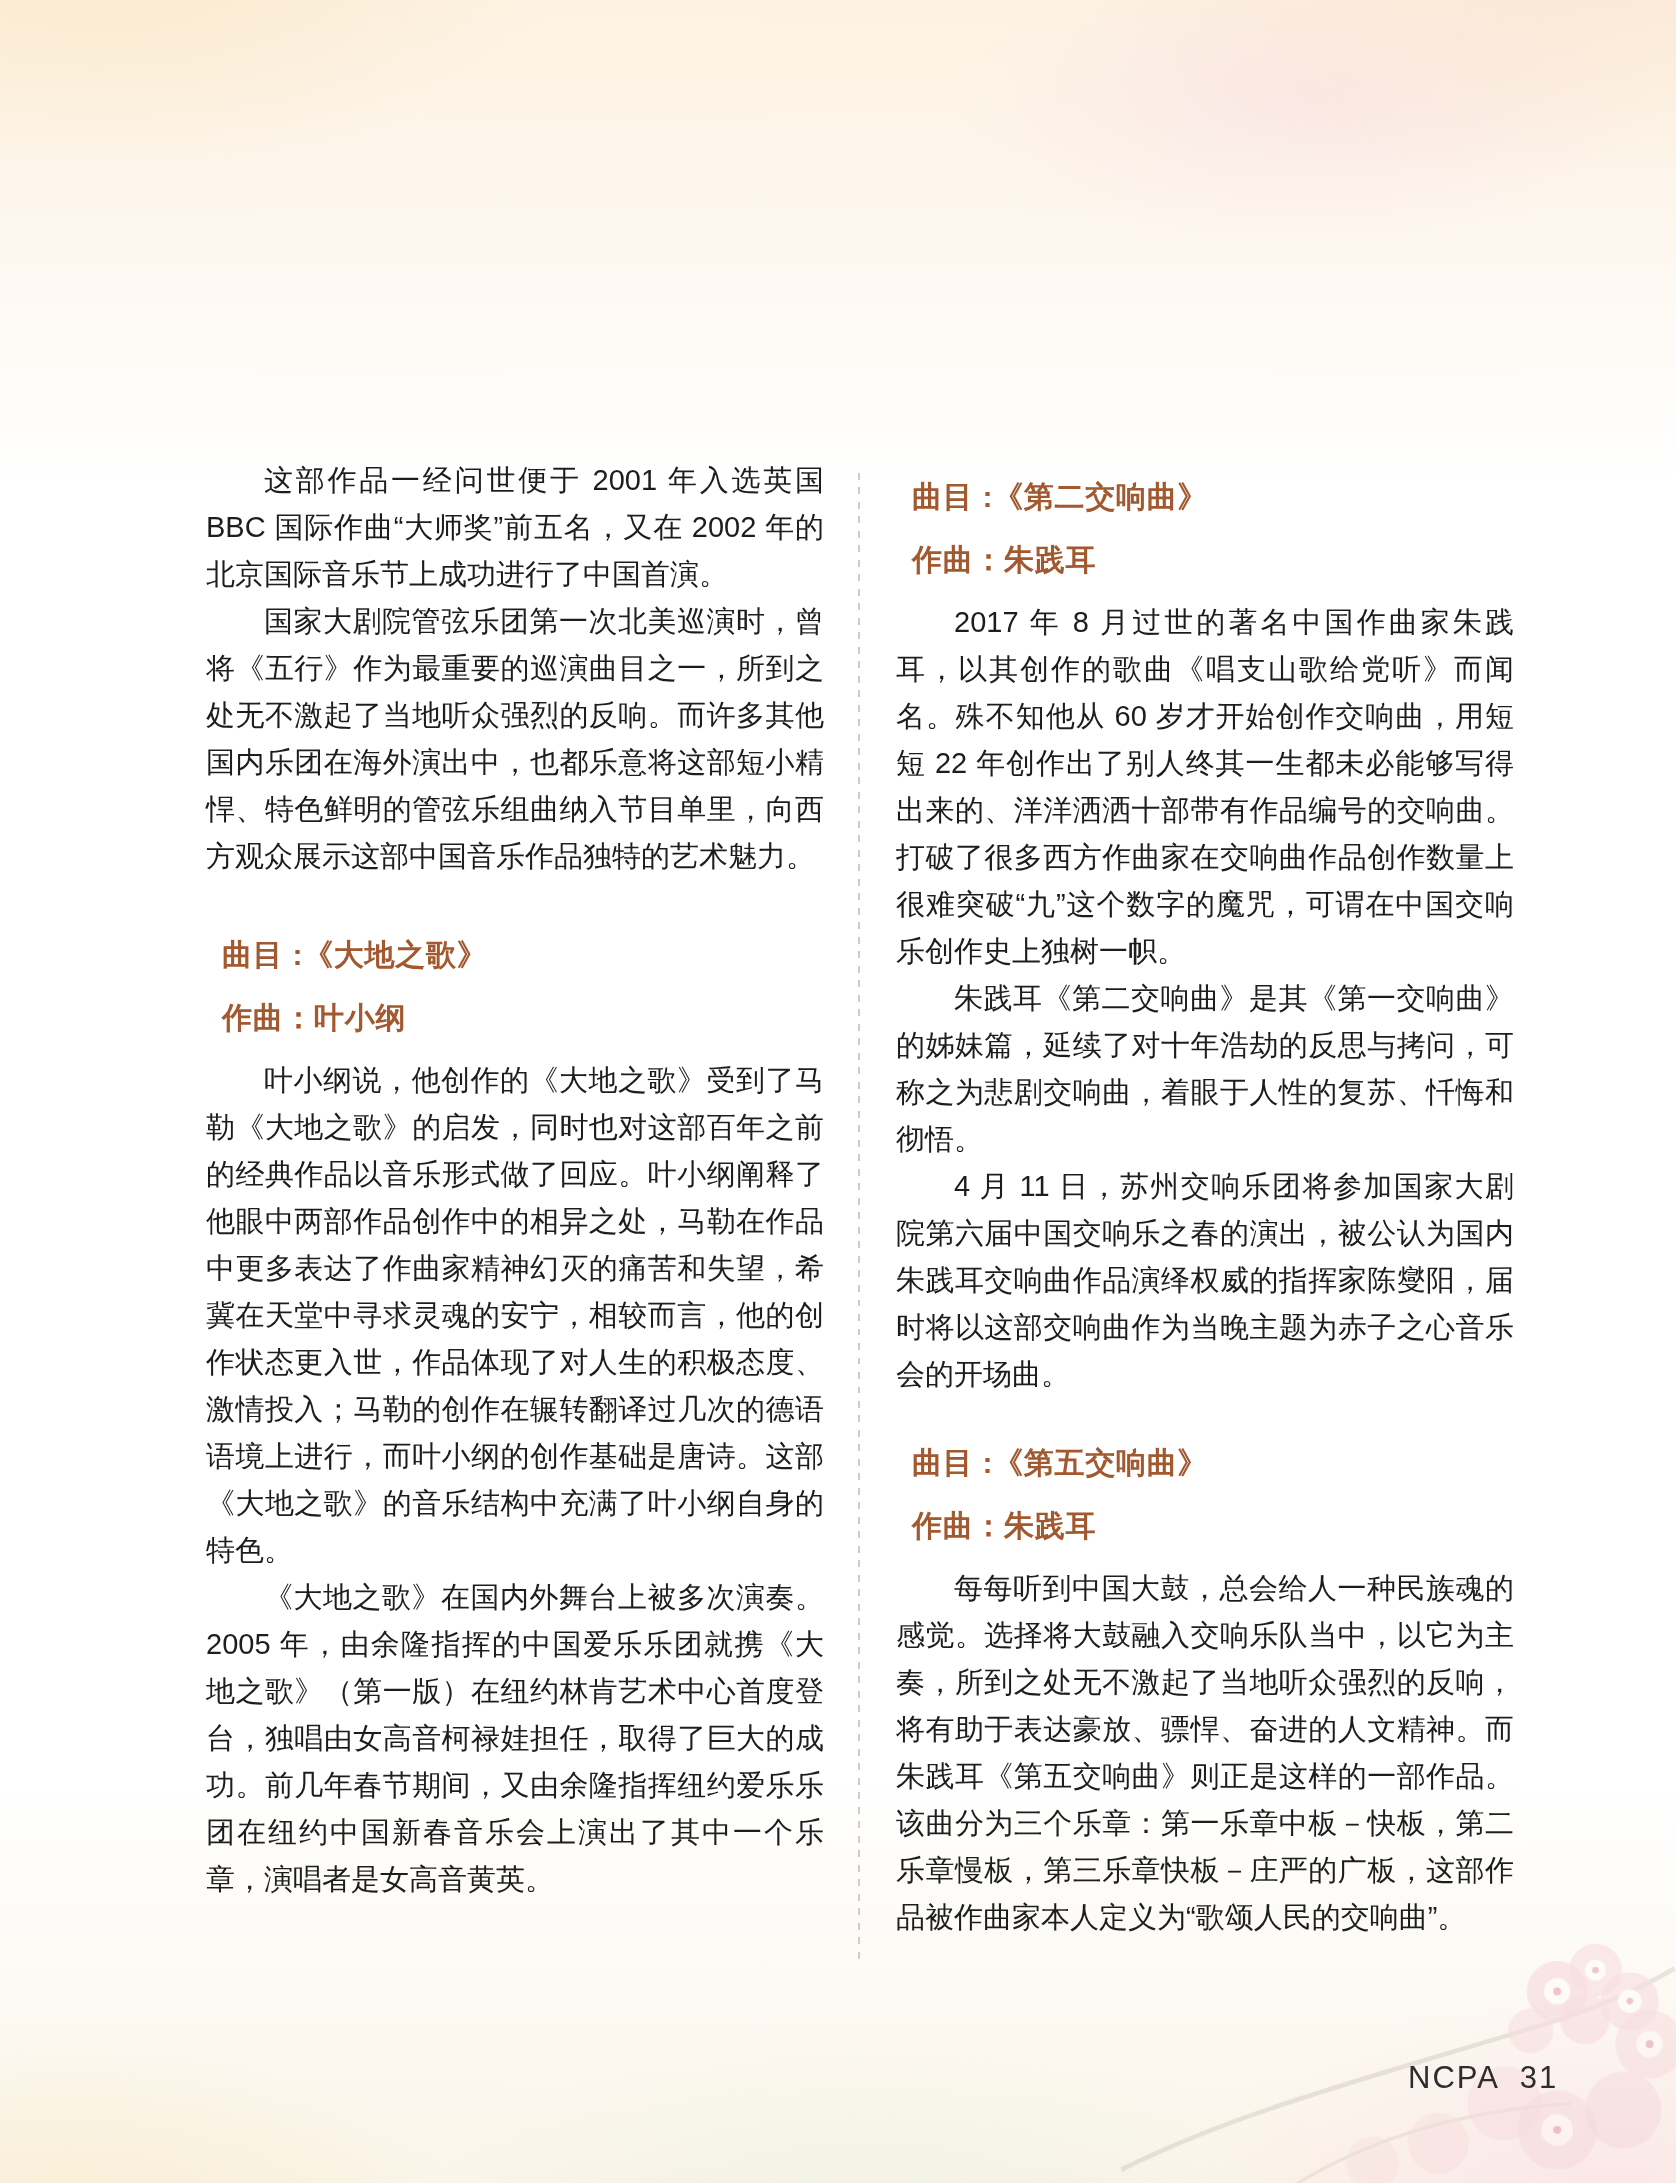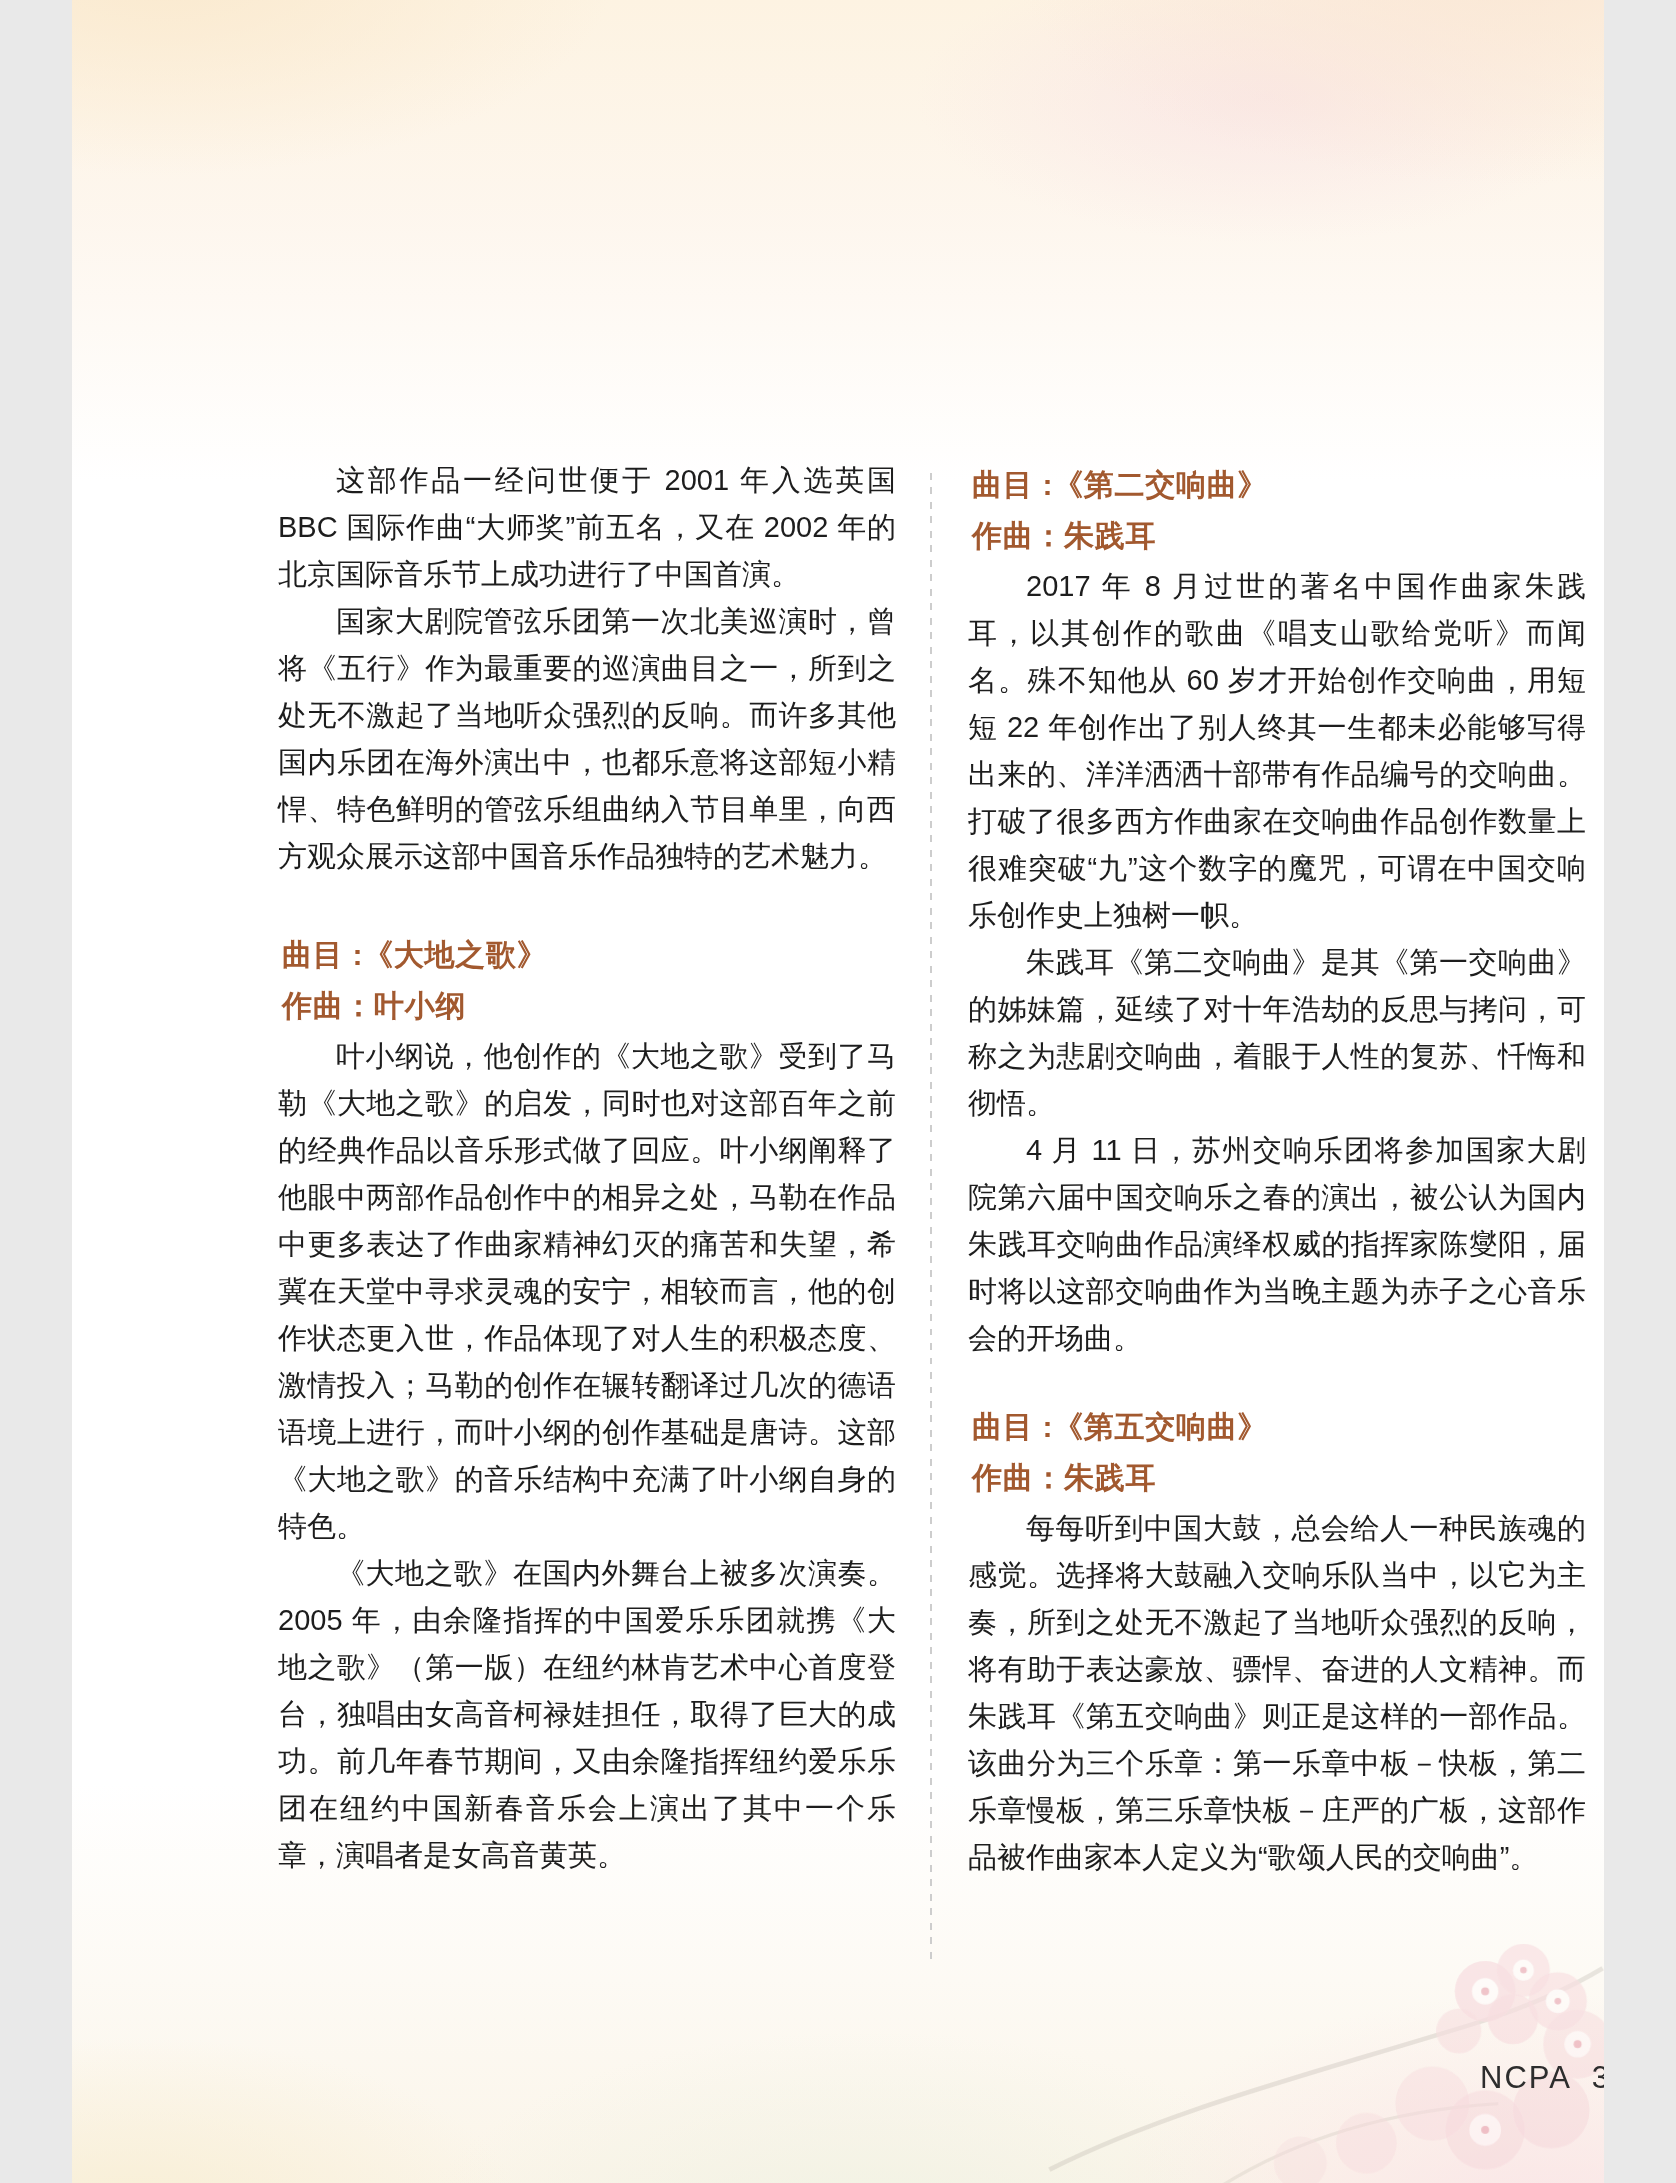--- a/index.html
+++ b/index.html
@@ -1,17 +1,17 @@
 <!DOCTYPE html>
 <html style="font-size:10.6px"><head>
 <meta charset="utf-8">
 <style>
   html,body { margin:0; padding:0; background:#e9e9e9; }
   .page {
-    position:relative; width:1532px; height:2183px; margin:0 auto;
+    position:relative; width:1676px; height:2183px; margin:0 auto;
     background:#ffffff; overflow:hidden;
     font-family:"Liberation Sans", sans-serif;
   }
 
   
   .bg-top {
     position:absolute; left:0; top:0; width:100%; height:482px;
     background:
       radial-gradient(627px 284px at 6% -6%,  rgba(250,233,206,0.95), rgba(250,233,206,0) 72%),
       radial-gradient(693px 310px at 94% -8%, rgba(250,230,212,0.90), rgba(250,230,212,0) 72%),
@@ -39,21 +39,21 @@
   .column.left  { left:206px;  }
   .column.right { left:896px; }
 
   p.body { margin:0; text-indent:2em; }
 
   .heading-pair { margin-top:51px; }
   .column.right .heading-pair.first  { margin-top:0; }
   .column.right .heading-pair.second { margin-top:41px; }
 
   h3.heading {
-    margin:4px; font-size:30px; line-height:47px; font-weight:700;
+    margin:16px; font-size:30px; line-height:47px; font-weight:700;
     color:#a2592f; letter-spacing:0.7px; text-indent:0;
   }
 
   .divider {
     position:absolute; left:858px; top:473px; width:2px; height:1488px;
     background:repeating-linear-gradient(180deg, #cdcdcd 0 6.6px, transparent 6.6px 14.5px);
   }
 
   .footer {
     position:absolute; left:1408px; top:2061px;

